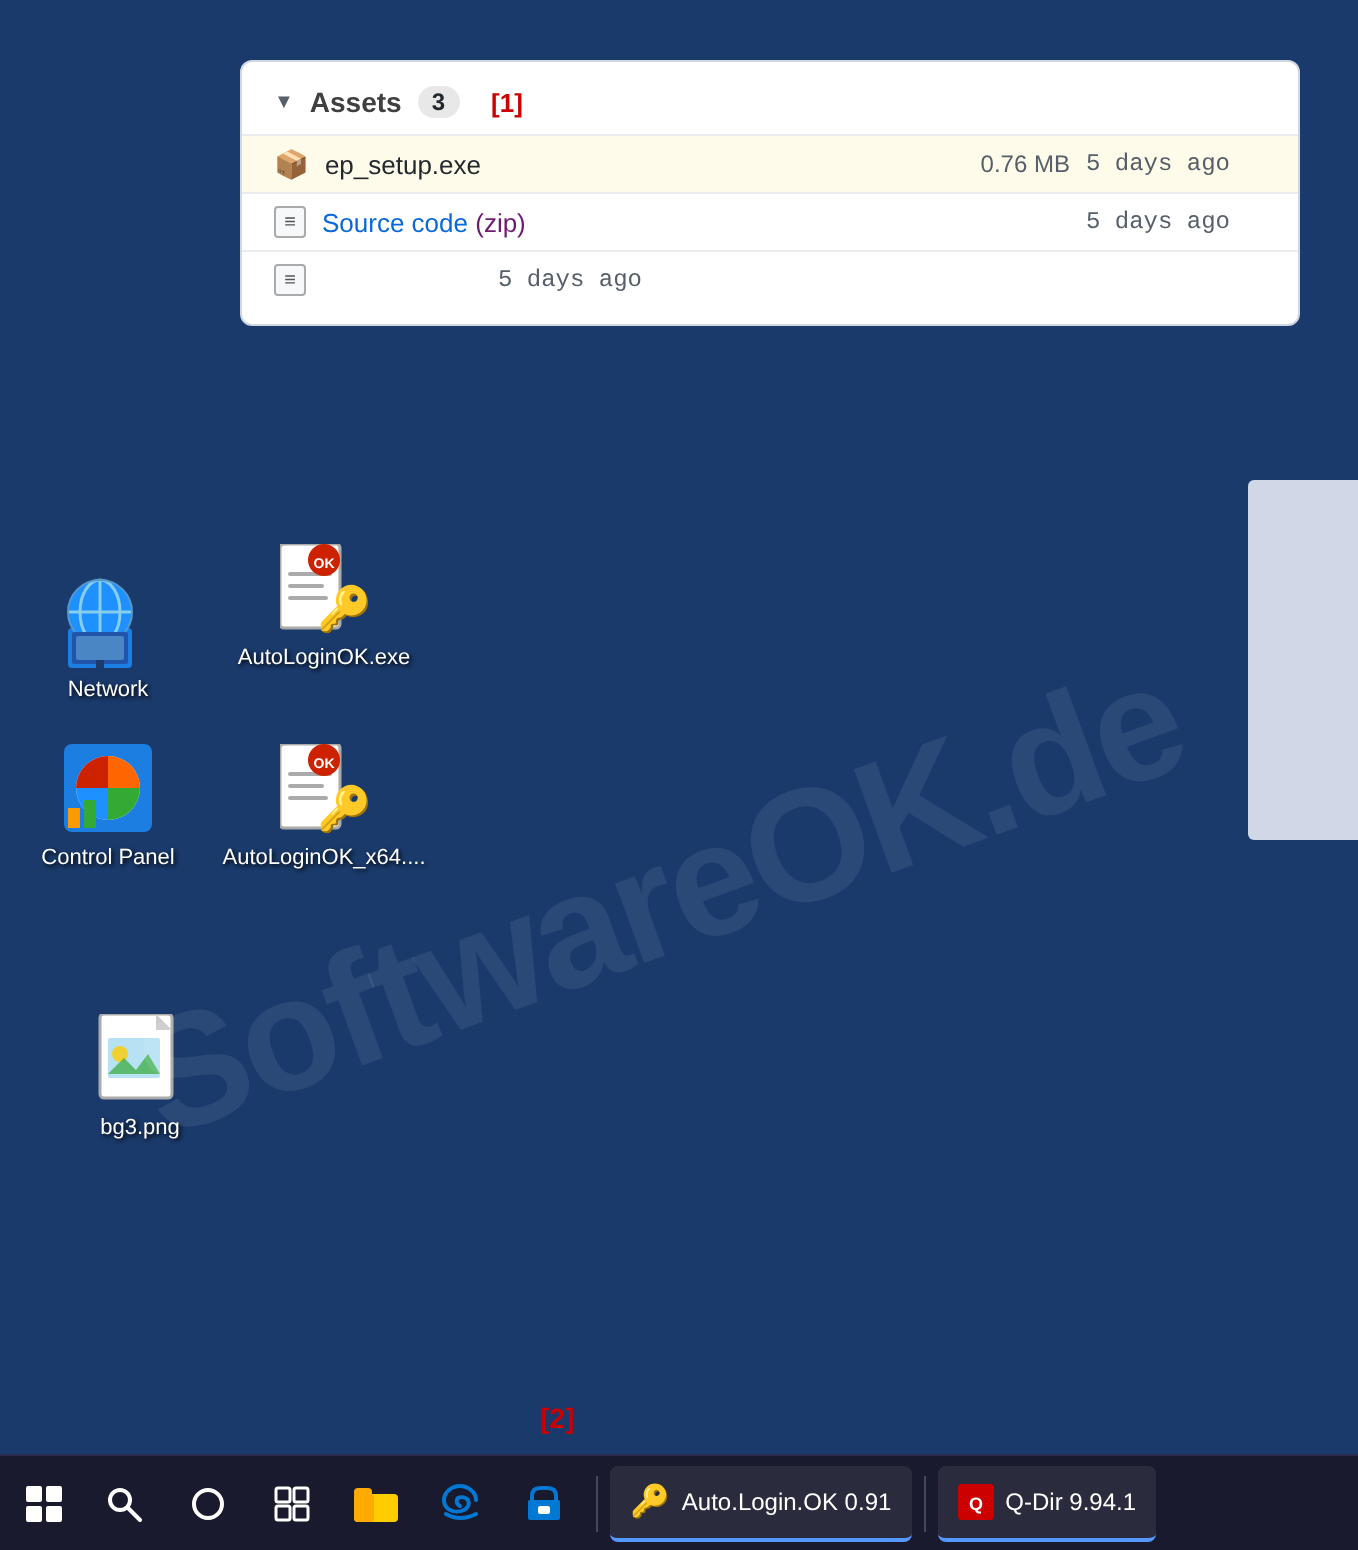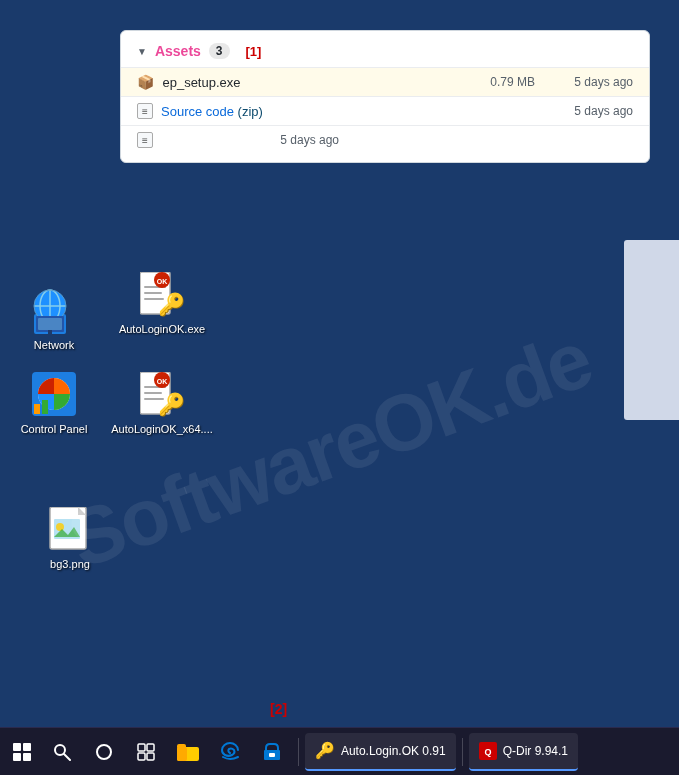--- a/index.html
+++ b/index.html
@@ -27,21 +27,21 @@
     .assets-header {
       display: flex;
       align-items: center;
       padding: 0 16px 8px 16px;
       gap: 8px;
     }
 
     .assets-title {
       font-size: 14px;
       font-weight: 600;
-      color: #ec4899;
+      color: #404040;
     }
 
     .assets-triangle {
       font-size: 10px;
       color: #57606a;
     }
 
     .assets-count {
       background: #e8e8e8;
       border-radius: 20px;
@@ -81,36 +81,37 @@
       color: #0969da;
       font-size: 13px;
     }
 
     .asset-name.exe-name {
       color: #24292f;
       font-weight: 400;
     }
 
     .asset-ext {
-      color: #0c4a6e;
+      color: #701a75;
       text-align: center;
     }
 
     .asset-size {
       width: 80px;
       text-align: right;
       color: #57606a;
       font-size: 12px;
     }
 
     .asset-date {
       width: 90px;
-      text-align: right;
+      text-align: left;
       color: #57606a;
       font-size: 12px;
+      font-family: Liberation Mono, monospace;
     }
 
     
     .desktop-icon {
       position: absolute;
       display: flex;
       flex-direction: column;
       align-items: center;
       width: 80px;
       cursor: pointer;
@@ -272,21 +273,21 @@
   <div class="assets-header">
     <span class="assets-triangle">▼</span>
     <span class="assets-title">Assets</span>
     <span class="assets-count">3</span>
     <span class="assets-label-red">[1]</span>
   </div>
 
   <div class="asset-row highlighted">
     <span class="asset-icon">📦</span>
     <span class="asset-name exe-name">ep_setup.exe</span>
-    <span class="asset-size">0.79 MB</span>
+    <span class="asset-size">0.76 MB</span>
     <span class="asset-date">5 days ago</span>
   </div>
 
   <div class="asset-row">
     <span class="source-icon">≡</span>
     <span class="asset-name">
       <span>Source code</span><span class="asset-ext"> (zip)</span>
     </span>
     <span class="asset-size"></span>
     <span class="asset-date">5 days ago</span>

